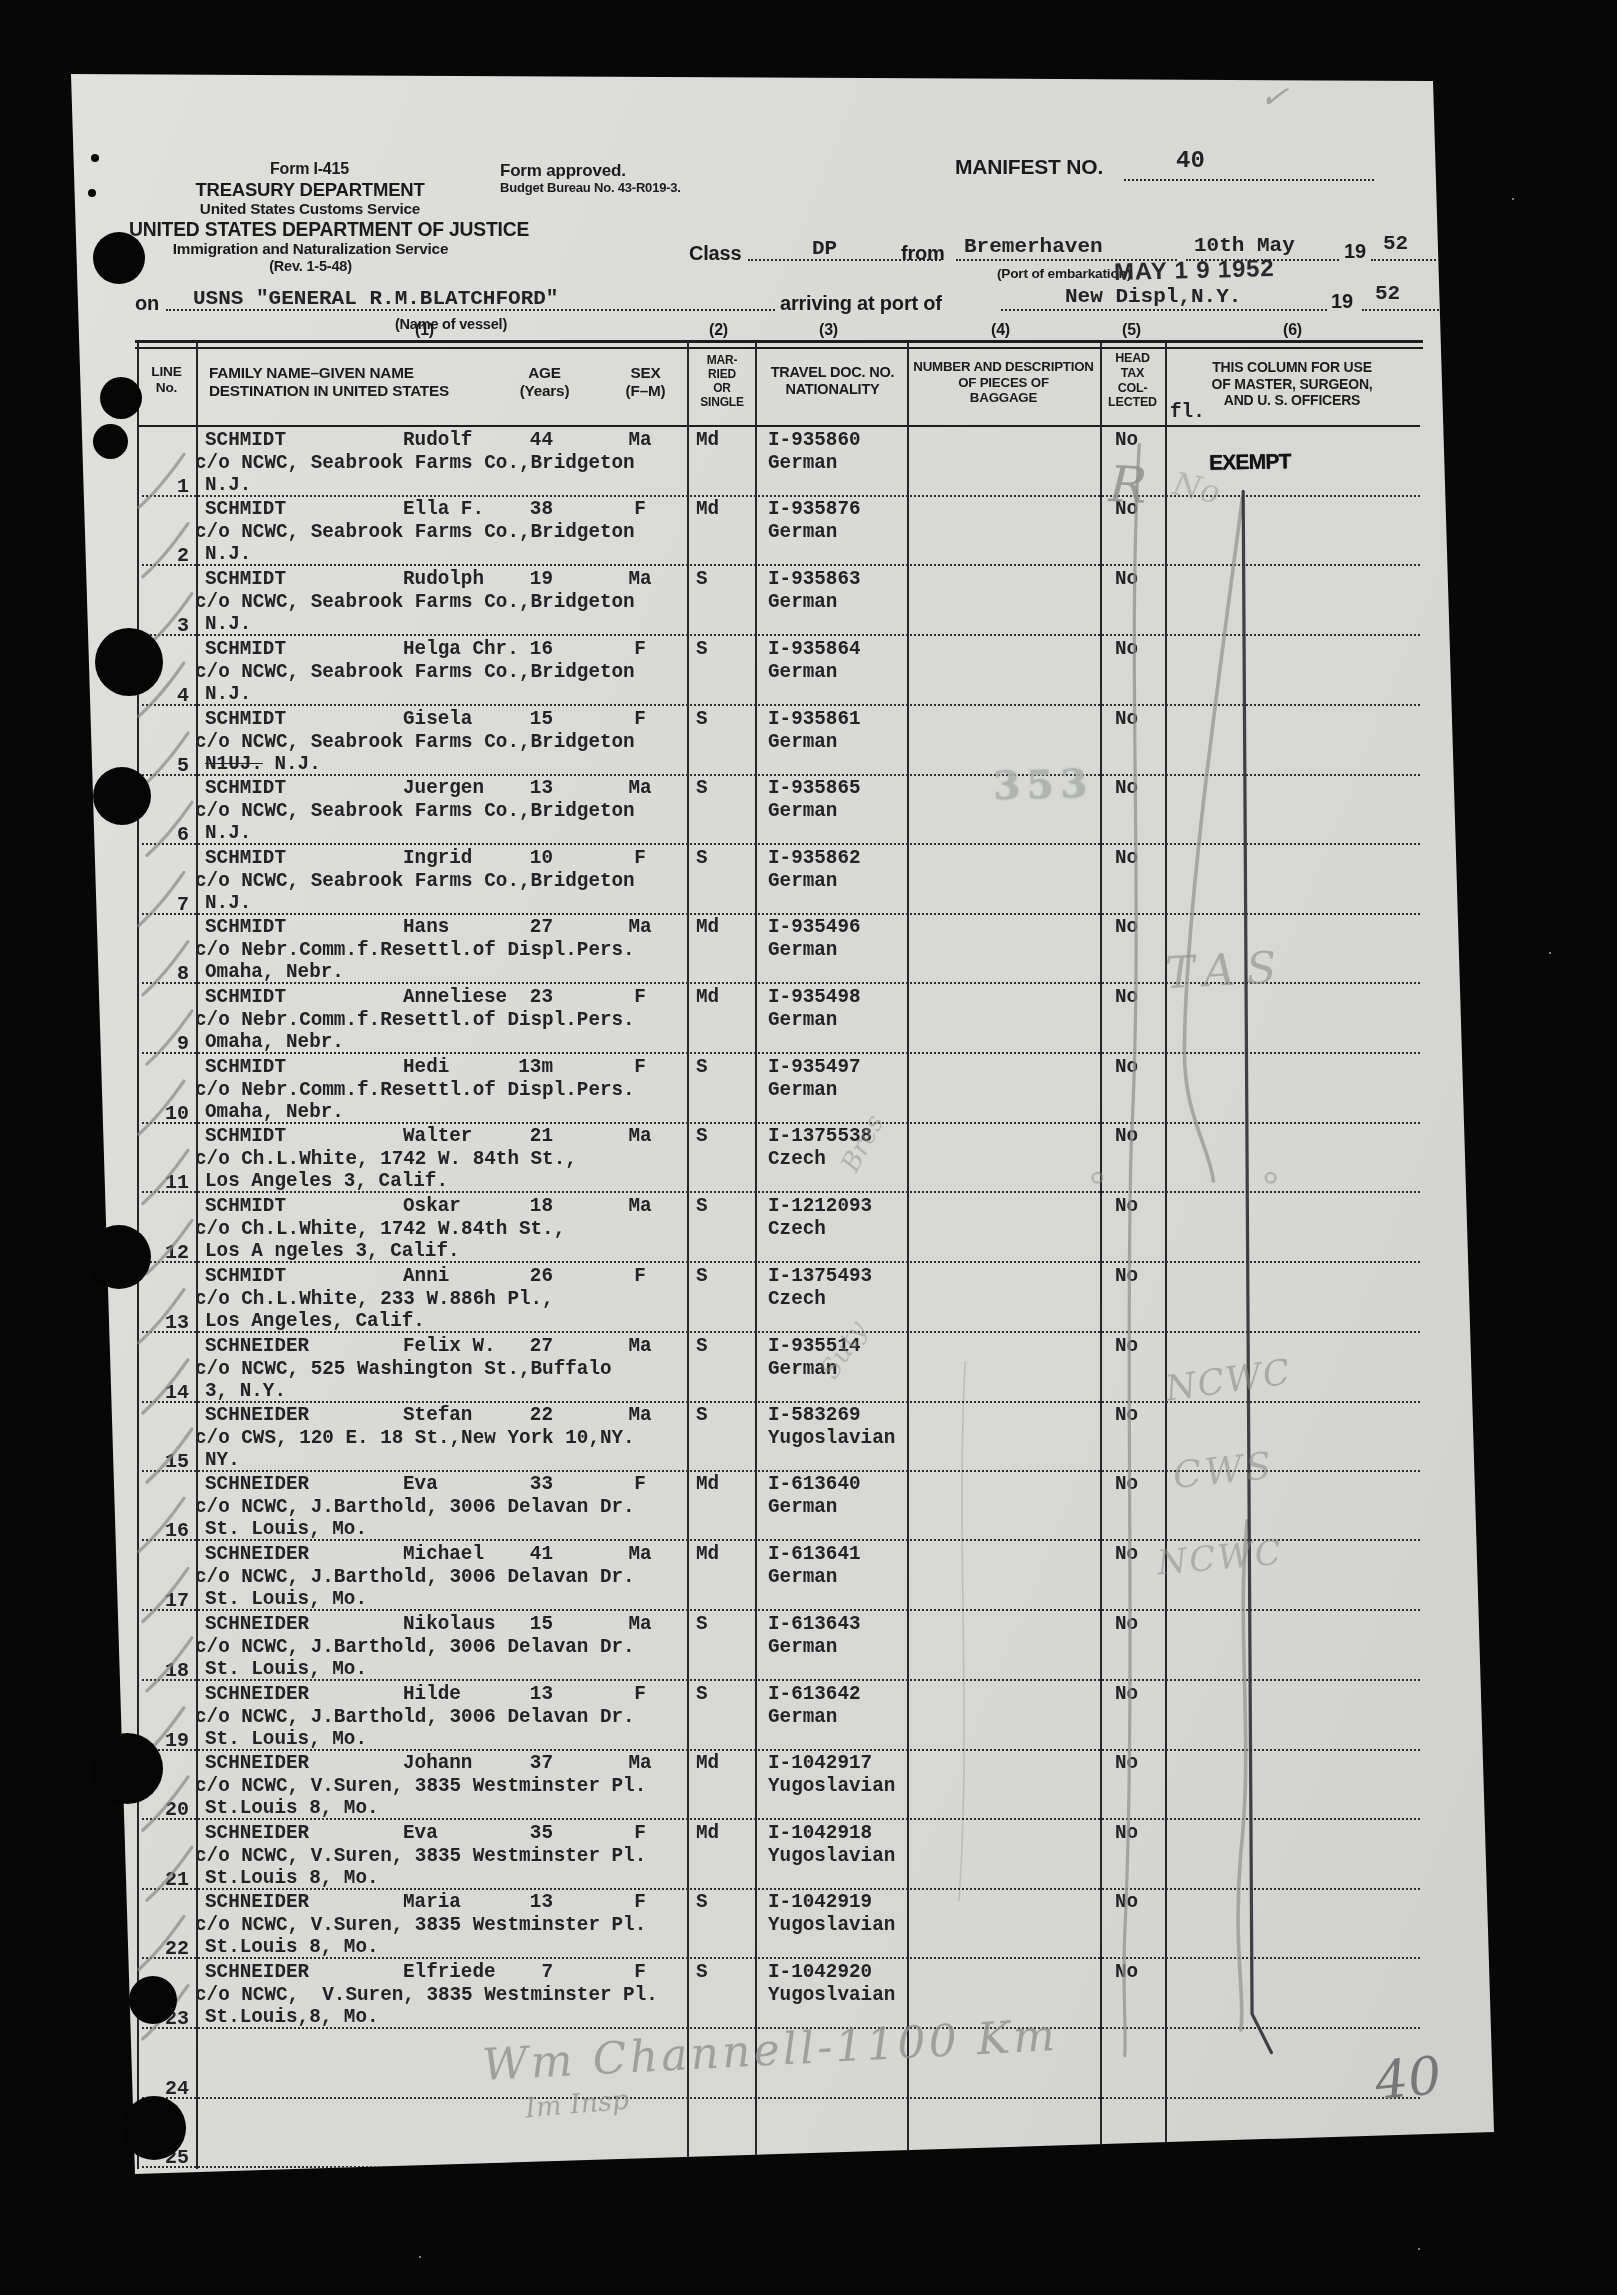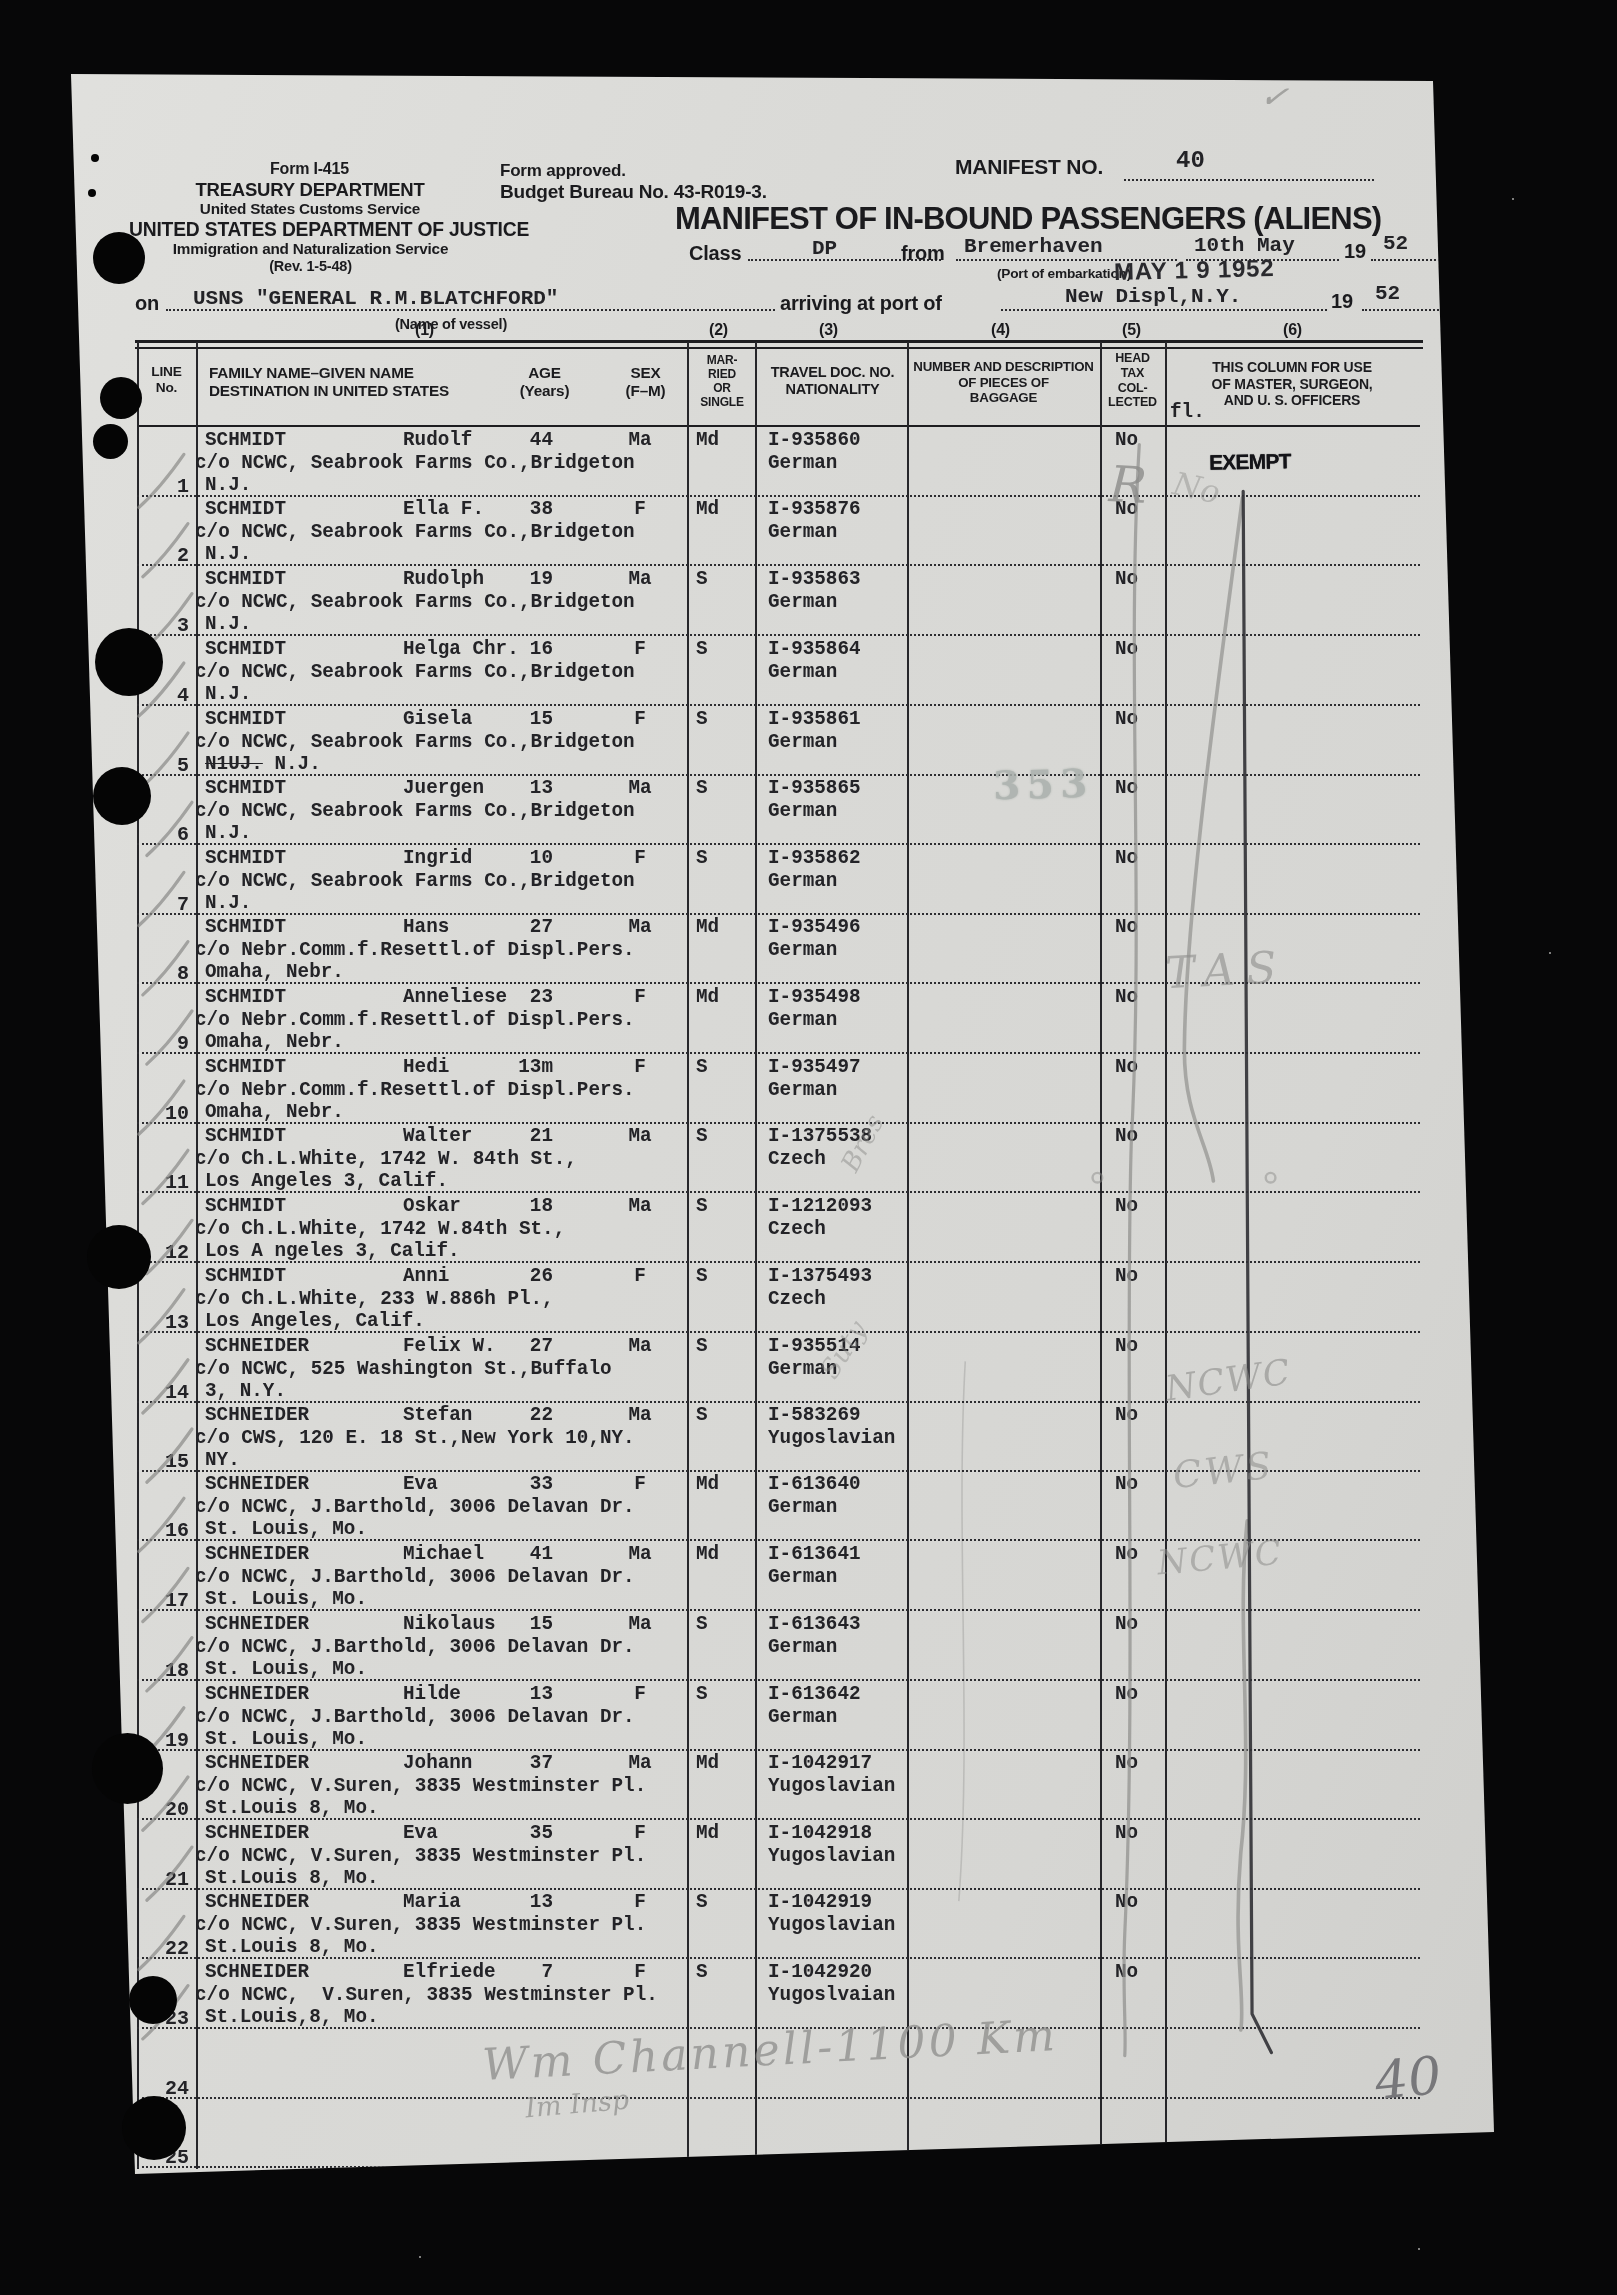--- a/index.html
+++ b/index.html
@@ -44,27 +44,26 @@
 <div class="page">
 
   <div class="t printed ctr" style="left:205px;top:160px;width:209px;font-size:16px;">Form I-415</div>
   <div class="t printed ctr" style="left:181px;top:179px;width:258px;font-size:18.5px;">TREASURY DEPARTMENT</div>
   <div class="t printed ctr" style="left:181px;top:200px;width:258px;font-size:15.3px;">United States Customs Service</div>
   <div class="t printed ctr" style="left:129px;top:219px;width:363px;font-size:19.3px;">UNITED STATES DEPARTMENT OF JUSTICE</div>
   <div class="t printed ctr" style="left:129px;top:240px;width:363px;font-size:15.3px;">Immigration and Naturalization Service</div>
   <div class="t printed ctr" style="left:129px;top:258px;width:363px;font-size:14.5px;">(Rev. 1-5-48)</div>
 
   <div class="t printed" style="left:500px;top:161px;font-size:17px;">Form approved.</div>
-  <div class="t printed" style="left:500px;top:181px;font-size:19px;">Budget Bureau No. 43-R019-3.</div>
+  <div class="t printed" style="left:500px;top:181px;font-size:13px;">Budget Bureau No. 43-R019-3.</div>
 
   <div class="t printed" style="left:955px;top:155px;font-size:21px;">MANIFEST NO.</div>
   <div class="dots" style="left:1124px;top:179px;width:250px;"></div>
   <div class="t mono" style="left:1176px;top:147px;font-size:24px;">40</div>
 
-  <div class="t printed" style="left:675px;top:201px;font-size:31px;letter-spacing:-0.8px;">MANIFEST OF IN-BOUND PASSENGERS (ALIENS)</div>
 
   <div class="t printed" style="left:689px;top:242px;font-size:20px;">Class</div>
   <div class="dots" style="left:748px;top:259px;width:193px;"></div>
   <div class="t mono" style="left:812px;top:237px;font-size:21px;">DP</div>
   <div class="t printed" style="left:901px;top:242px;font-size:20px;">from</div>
   <div class="dots" style="left:956px;top:259px;width:221px;"></div>
   <div class="t mono" style="left:964px;top:235px;font-size:21px;">Bremerhaven</div>
   <div class="t printed ctr" style="left:951px;top:266px;width:226px;font-size:13.7px;">(Port of embarkation)</div>
   <div class="dots" style="left:1186px;top:259px;width:153px;"></div>
   <div class="t mono" style="left:1194px;top:234px;font-size:21px;">10th May</div>

